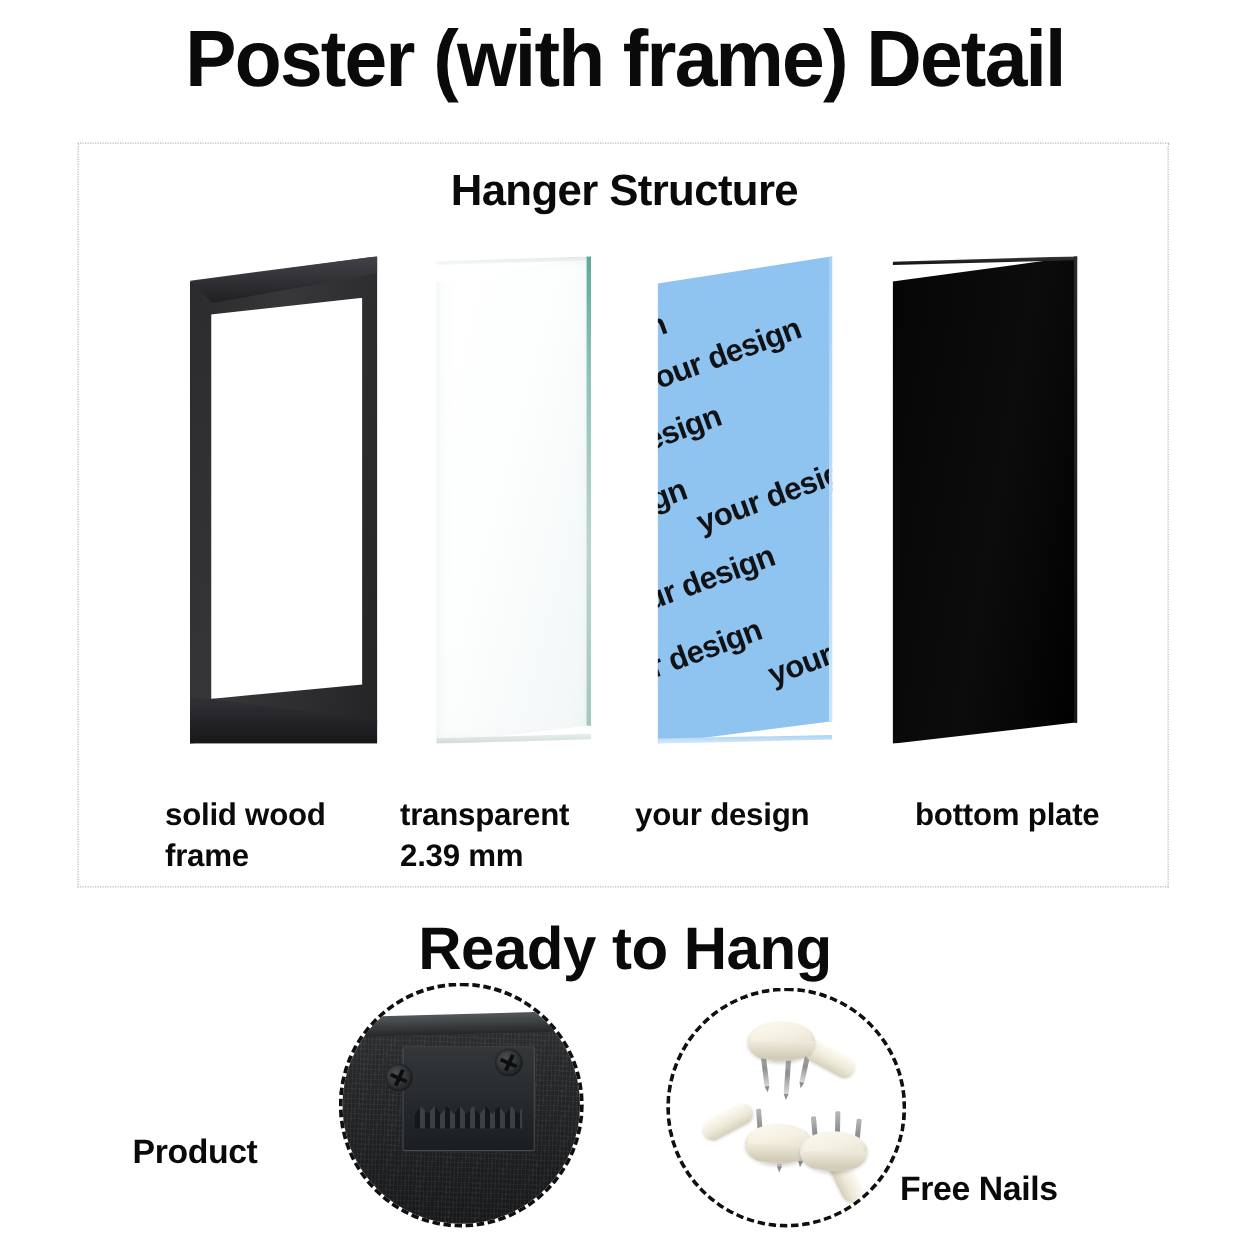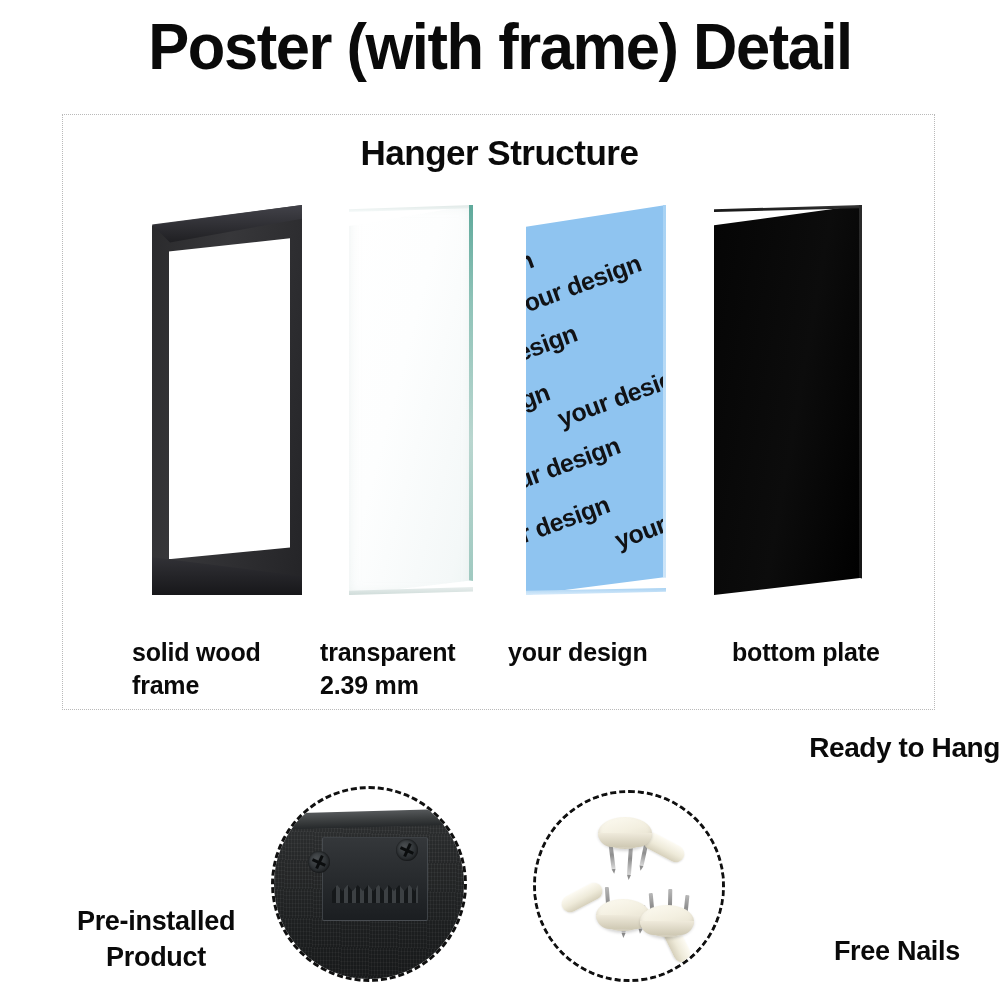--- a/index.html
+++ b/index.html
@@ -225,22 +225,22 @@
   #caption-2 { left: 508px; width: 186px; }
   #caption-3 { left: 732px; width: 200px; }
   .caption-line2 { display: block; }
 
   
   #ready-heading {
     position: absolute;
     left: 0;
     top: 732px;
     width: 1000px;
-    text-align: right;
-    font-size: 28px;
+    text-align: center;
+    font-size: 48px;
     font-weight: 700;
     letter-spacing: -0.4px;
   }
 
   
   .hang-circle {
     position: absolute;
     border-radius: 50%;
     box-sizing: border-box;
   }
@@ -421,21 +421,21 @@
     font-size: 27px;
     font-weight: 700;
     line-height: 1.32;
     letter-spacing: -0.3px;
   }
   #nails-label {
     position: absolute;
     left: 720px;
     top: 936px;
     width: 240px;
-    text-align: right;
+    text-align: left;
     font-size: 27px;
     font-weight: 700;
     letter-spacing: -0.3px;
   }
 </style>
 </head>
 <body style="background: rgb(255, 255, 255);">
 
 <div id="main-title">Poster (with frame) Detail</div>
 
@@ -543,18 +543,17 @@
       <div class="pin pin-3"></div>
       <div class="nail-arm"></div>
       <div class="nail-disc">
         <div class="nail-disc-rim"></div>
       </div>
     </div>
   </div>
 </div>
 
 <div id="hanger-label">
-  <span>Pre-installed</span>
   <span class="caption-line2">Product</span>
 </div>
 <div id="nails-label">
   <span>Free Nails</span>
 </div>
 
 </body></html>

